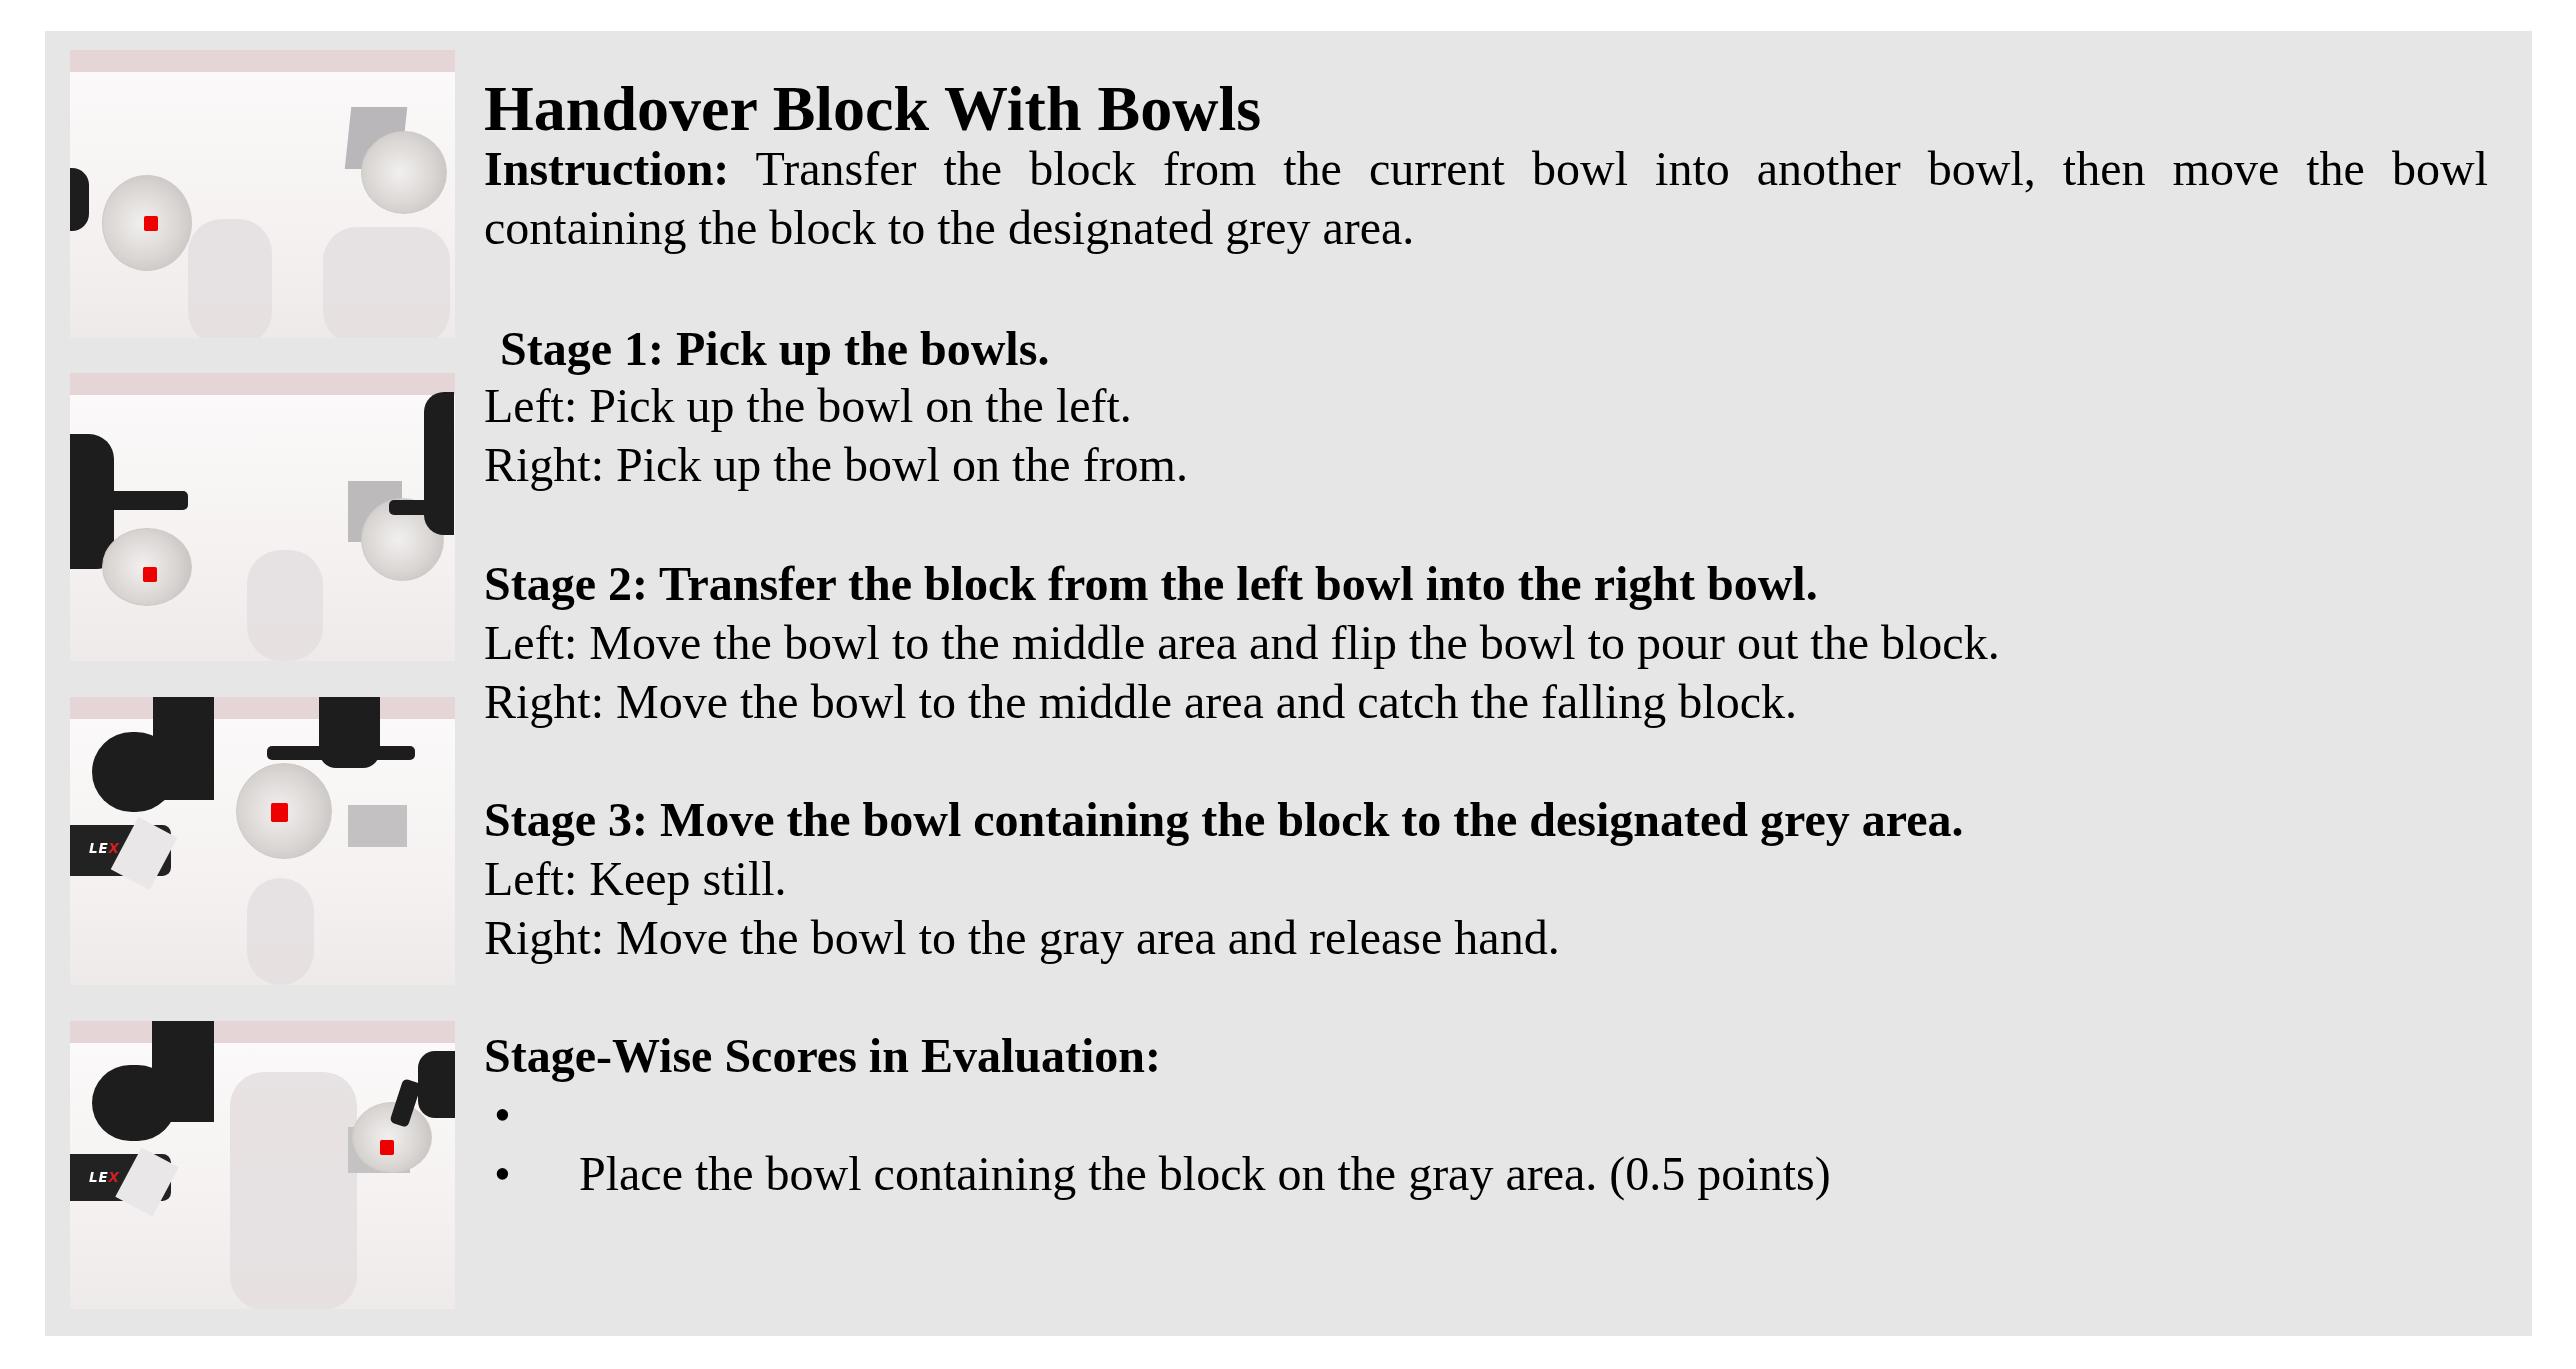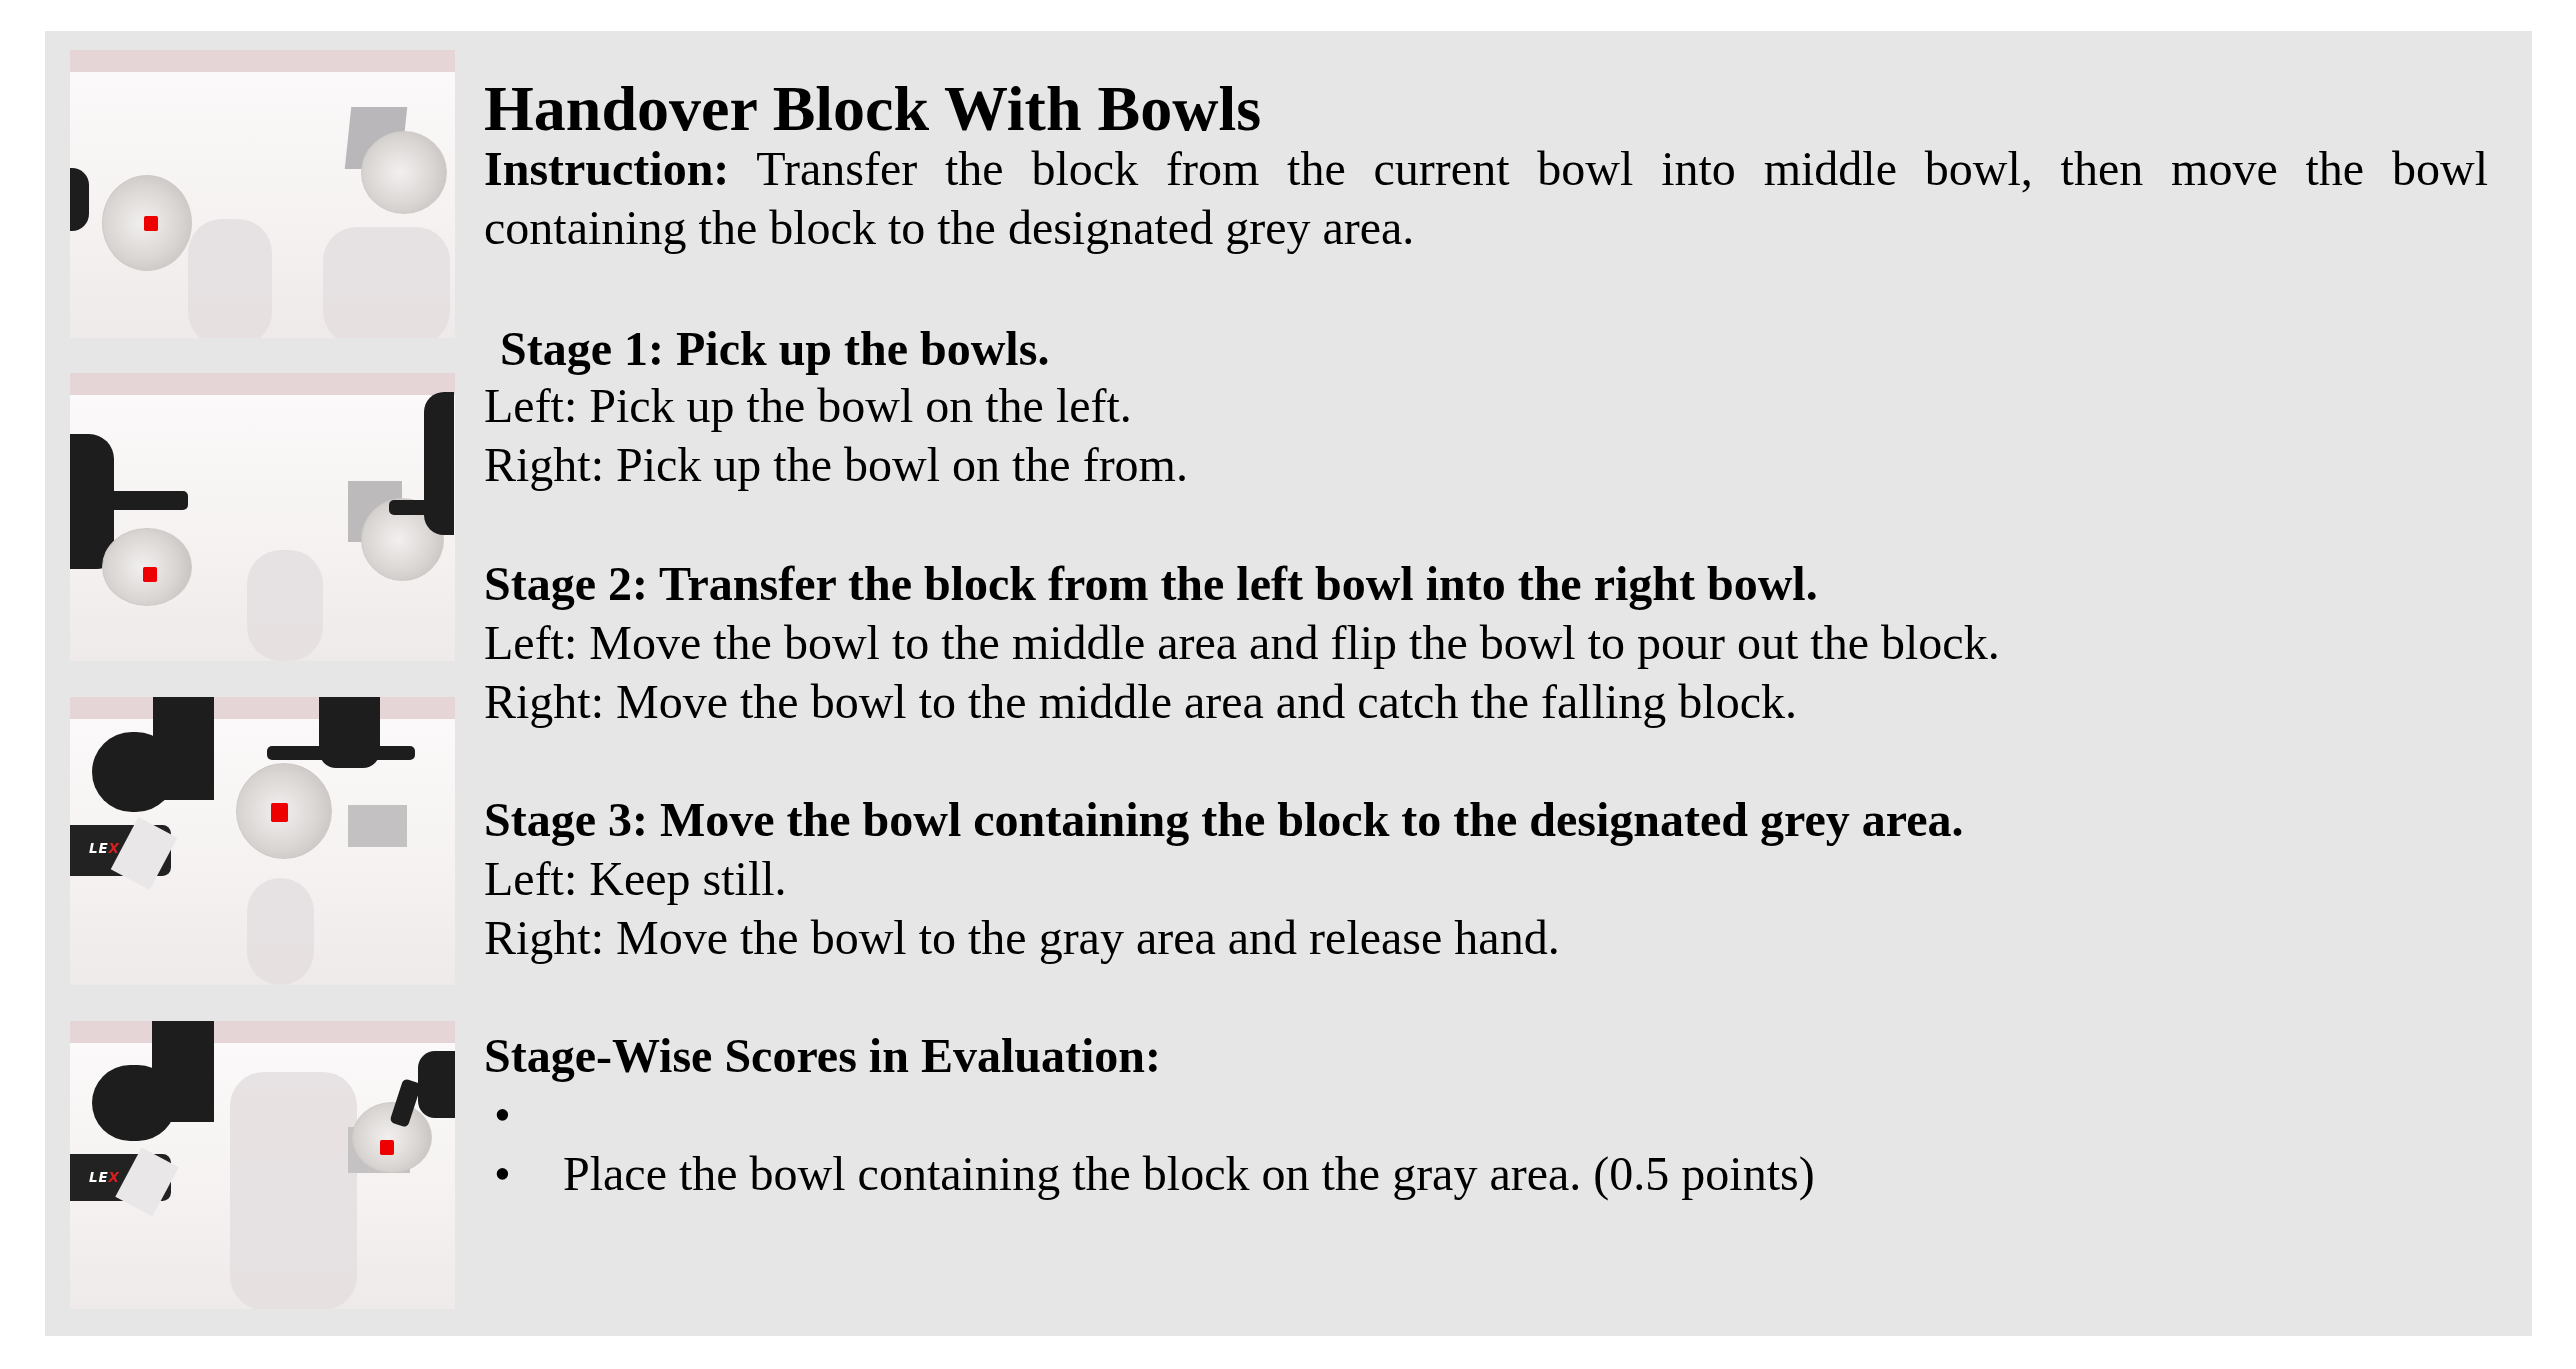--- a/index.html
+++ b/index.html
@@ -96,21 +96,21 @@
     <div class="pad" style="left:278px;top:106px;width:62px;height:46px;background:#c4c2c3;"></div>
     <div class="bowl" style="left:282px;top:81px;width:78px;height:69px;"></div>
     <div class="block" style="left:310px;top:119px;"></div>
     <div class="arm" style="left:348px;top:30px;width:37px;height:67px;border-radius:17px 0 0 17px;"></div>
     <div class="arm" style="left:326px;top:59px;width:18.6px;height:46px;transform:rotate(18deg);"></div>
   </div>
 
   <div class="text">
     <div class="title">Handover Block With Bowls</div>
 
-    <div class="line justify" style="top:108px;"><b>Instruction:</b> <span>Transfer the block from the current bowl into middle bowl, then move the bowl</span></div>
+    <div class="line justify" style="top:108px;"><b>Instruction:</b> <span>Transfer the block from the current bowl into another bowl, then move the bowl</span></div>
     <div class="line" style="top:167px;">containing the block to the designated grey area.</div>
 
     <div class="line" style="top:288px;margin-left:16px;"><b>Stage 1: Pick up the bowls.</b></div>
     <div class="line" style="top:345px;">Left: Pick up the bowl on the left.</div>
     <div class="line" style="top:404px;">Right: Pick up the bowl on the from.</div>
 
     <div class="line" style="top:523px;text-align:right;"><b>Stage 2: Transfer the block from the left bowl into the right bowl.</b></div>
     <div class="line" style="top:582px;">Left: Move the bowl to the middle area and flip the bowl to pour out the block.</div>
     <div class="line" style="top:641px;">Right: Move the bowl to the middle area and catch the falling block.</div>
 
@@ -118,17 +118,17 @@
     <div class="line" style="top:818px;">Left: Keep still.</div>
     <div class="line" style="top:877px;">Right: Move the bowl to the gray area and release hand.</div>
 
     <div class="line" style="top:995px;"><b>Stage-Wise Scores in Evaluation:</b></div>
 
     <div style="position:absolute;left:0;top:1054px;width:2004px;height:59px;">
       <span class="bullet" style="top:0;left:10px;">•</span>
     </div>
     <div style="position:absolute;left:0;top:1113px;width:2004px;height:59px;">
       <span class="bullet" style="top:0;left:10px;">•</span>
-      <span class="bullet-text" style="top:0;">Place the bowl containing the block on the gray area. (0.5 points)</span>
+      <span class="bullet-text" style="top:0;margin-left:16px;">Place the bowl containing the block on the gray area. (0.5 points)</span>
     </div>
   </div>
 </div>
 
 
 </body></html>

